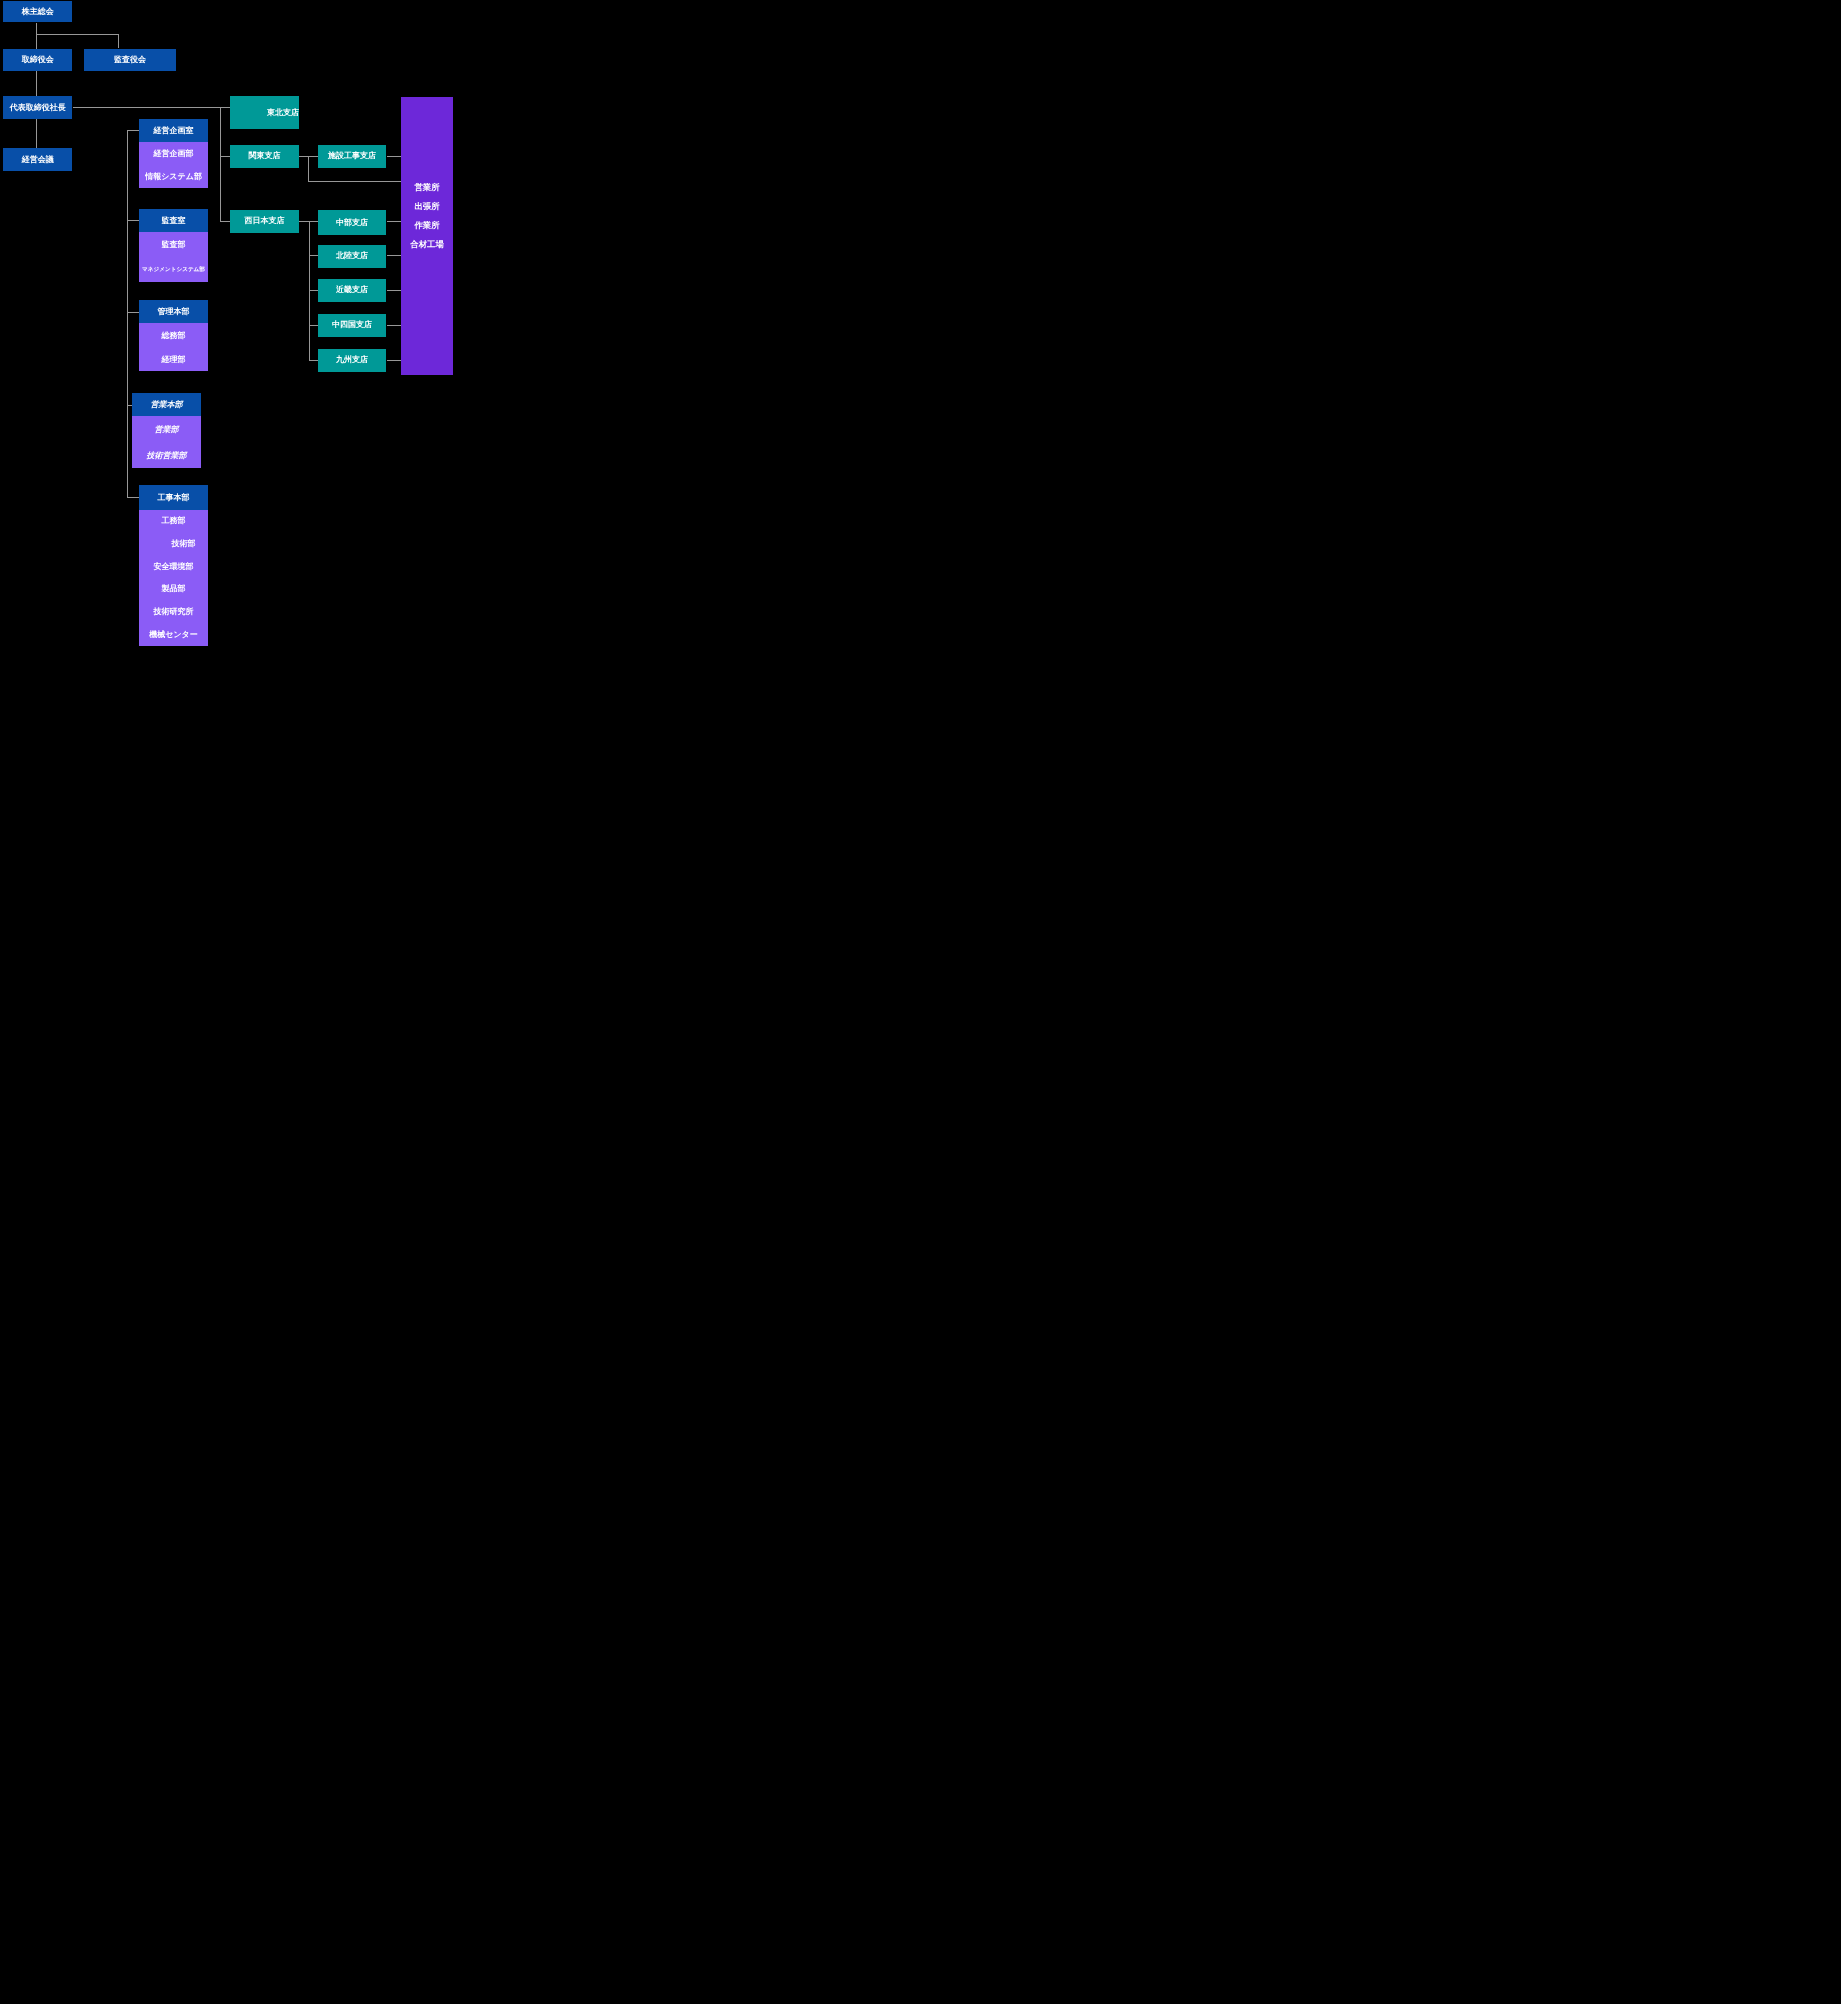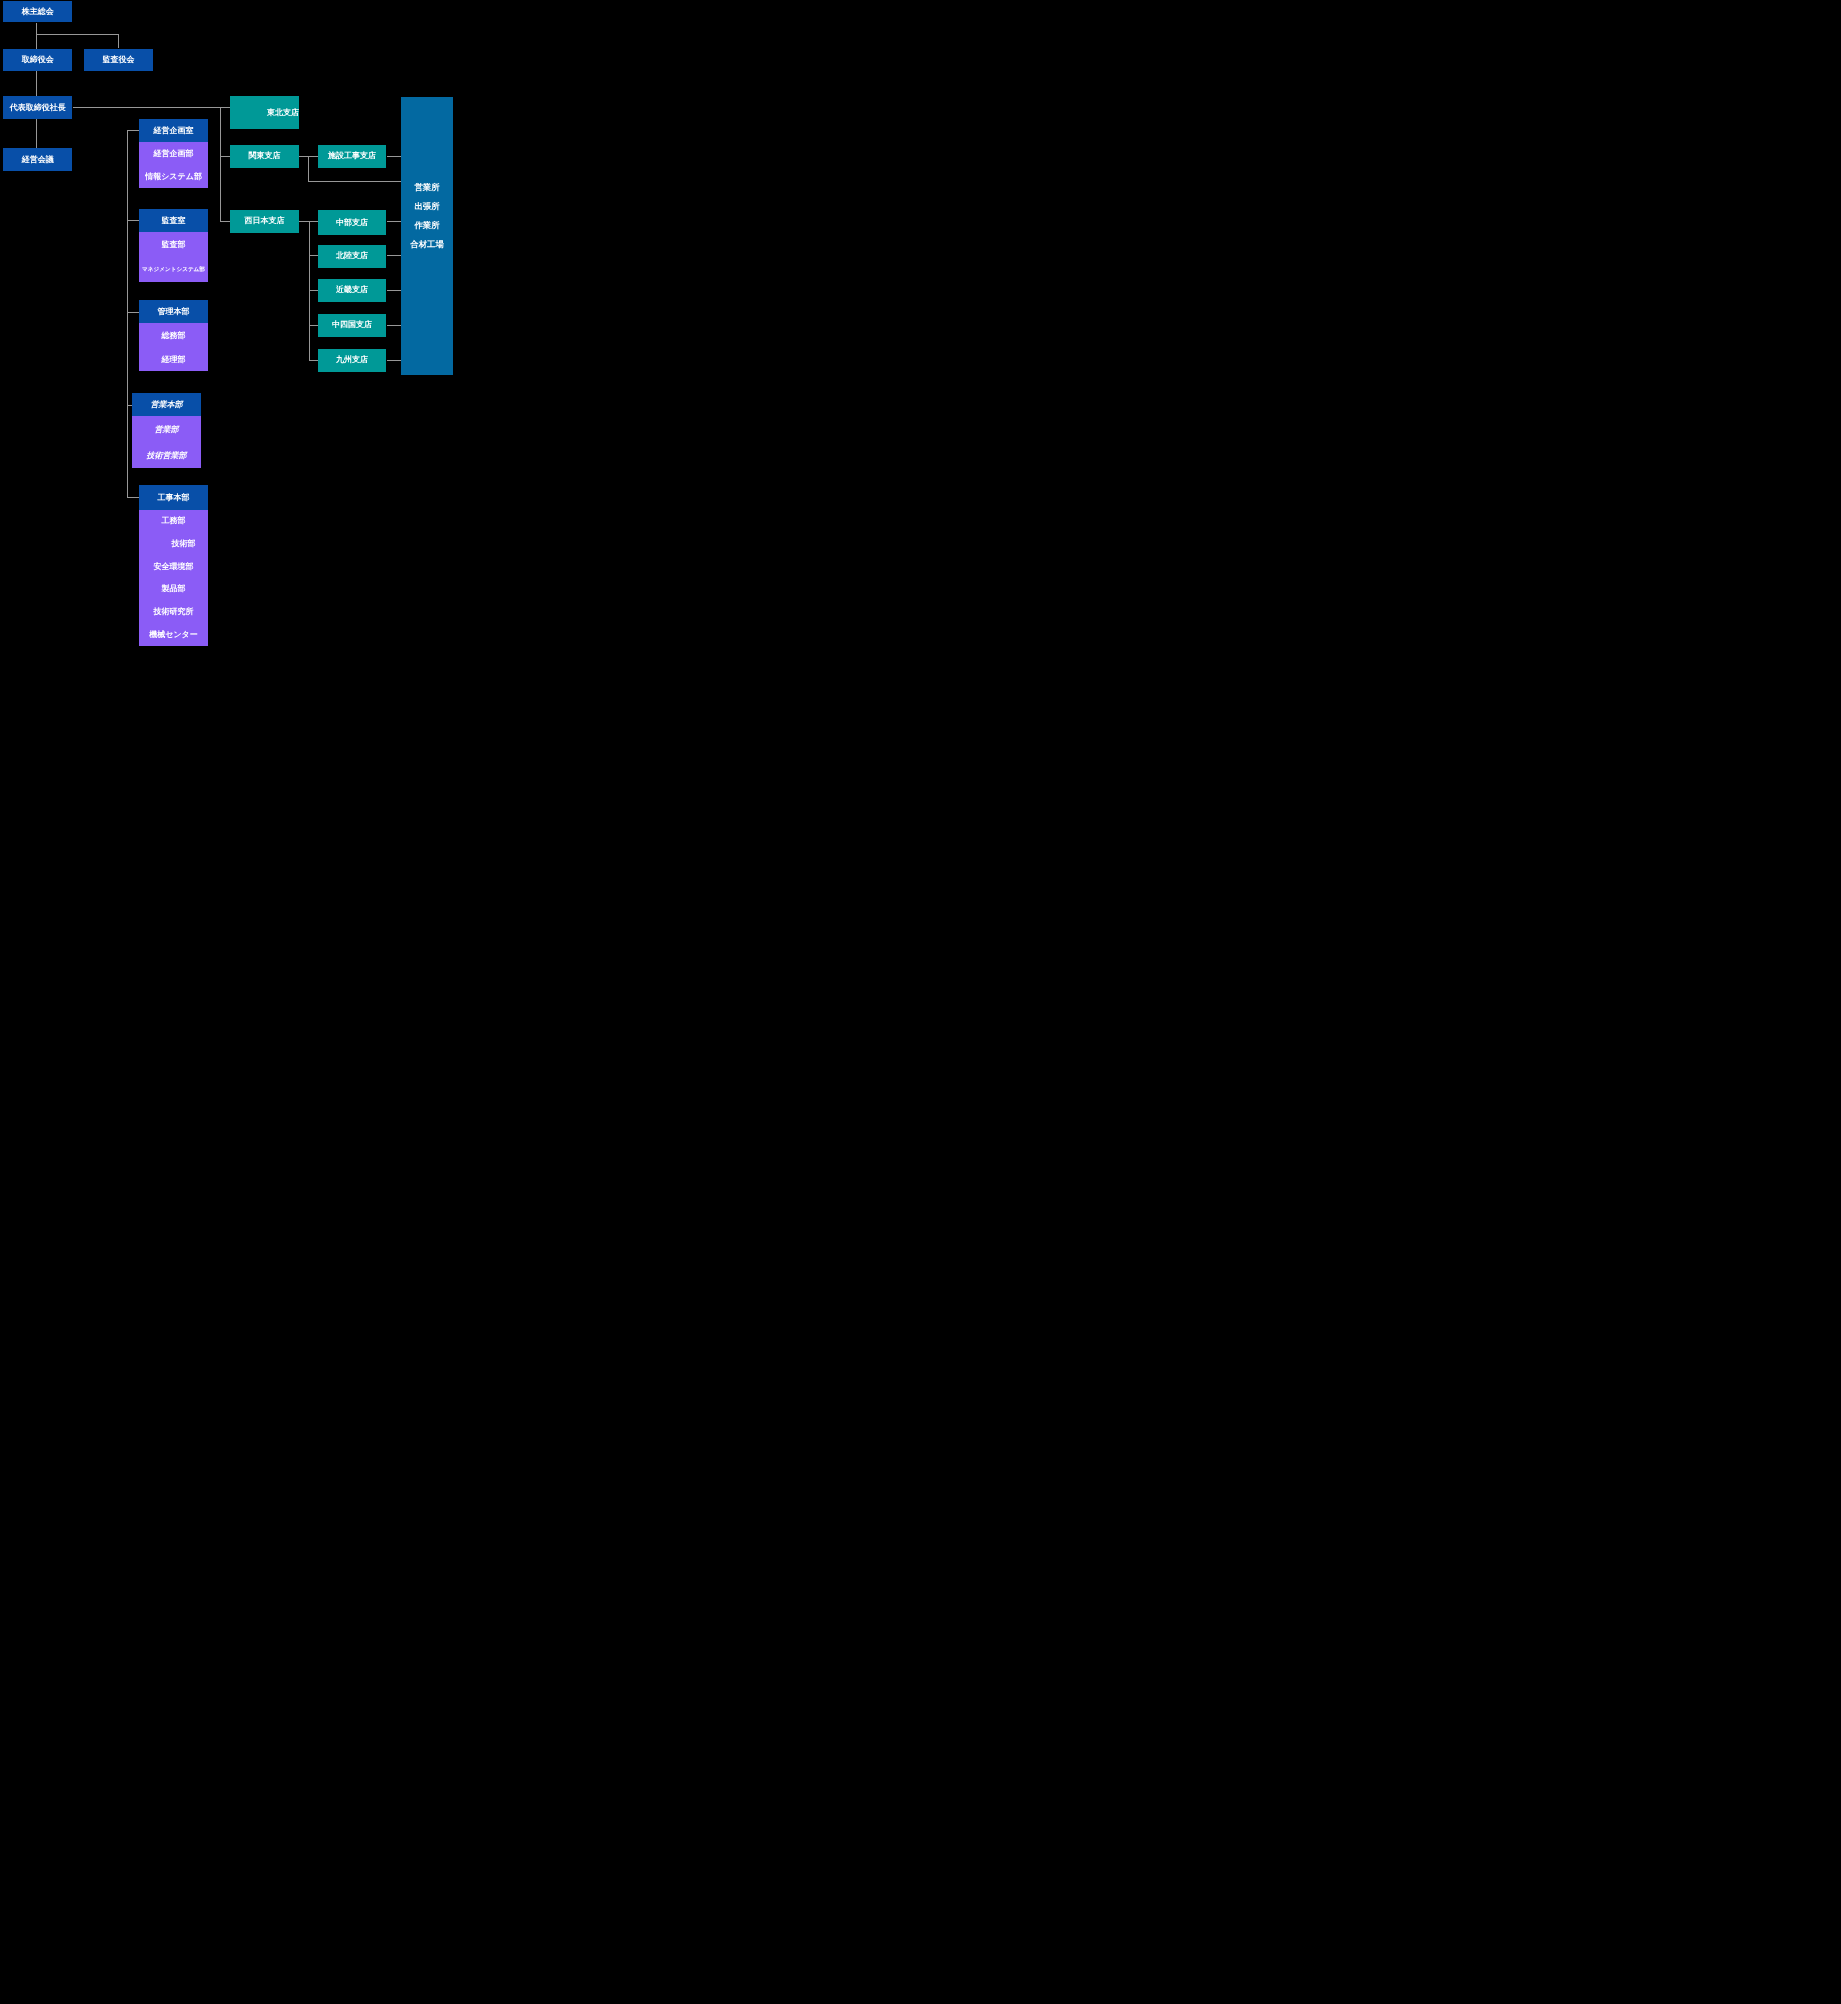--- a/index.html
+++ b/index.html
@@ -25,21 +25,21 @@
     height:23px;background:#084FA8;
     display:flex;align-items:center;justify-content:center;
     color:#fff;font-weight:700;font-size:8px;
   }
   .block-body{background:#8b5cf6;}
   .block-row{
     display:flex;align-items:center;justify-content:center;
     color:#fff;font-weight:700;font-size:8px;
   }
   .row-small{font-size:5.6px;}
-  .bigbox{position:absolute;background:#0369a1;}
+  .bigbox{position:absolute;background:#6d28d9;}
   .facility{
     position:absolute;left:0;width:100%;height:11.2px;
     display:flex;align-items:center;justify-content:center;
     color:#fff;font-weight:700;font-size:8.4px;
   }
 </style>
 </head>
 <body>
 
 <div class="canvas">
@@ -74,21 +74,21 @@
   <div class="line" style="left:387px;top:325px;width:15px;height:0.8px;"></div>
   <div class="line" style="left:309px;top:360px;width:9.6px;height:0.8px;"></div>
   <div class="line" style="left:387px;top:360px;width:15px;height:0.8px;"></div>
 
   <div class="box dark" style="left:3.2px;top:0.8px;width:69px;height:21.7px;">
     <span>株主総会</span>
   </div>
   <div class="box dark" style="left:3.2px;top:49px;width:69px;height:22px;">
     <span>取締役会</span>
   </div>
-  <div class="box dark" style="left:84px;top:49px;width:69px;height:22px;">
+  <div class="box dark" style="left:84px;top:49px;width:92px;height:22px;">
     <span>監査役会</span>
   </div>
   <div class="box dark" style="left:3.2px;top:96px;width:69px;height:23px;">
     <span>代表取締役社長</span>
   </div>
   <div class="box dark" style="left:3.2px;top:148px;width:69px;height:23px;">
     <span>経営会議</span>
   </div>
 
   <div class="block" style="left:139px;top:119px;">

